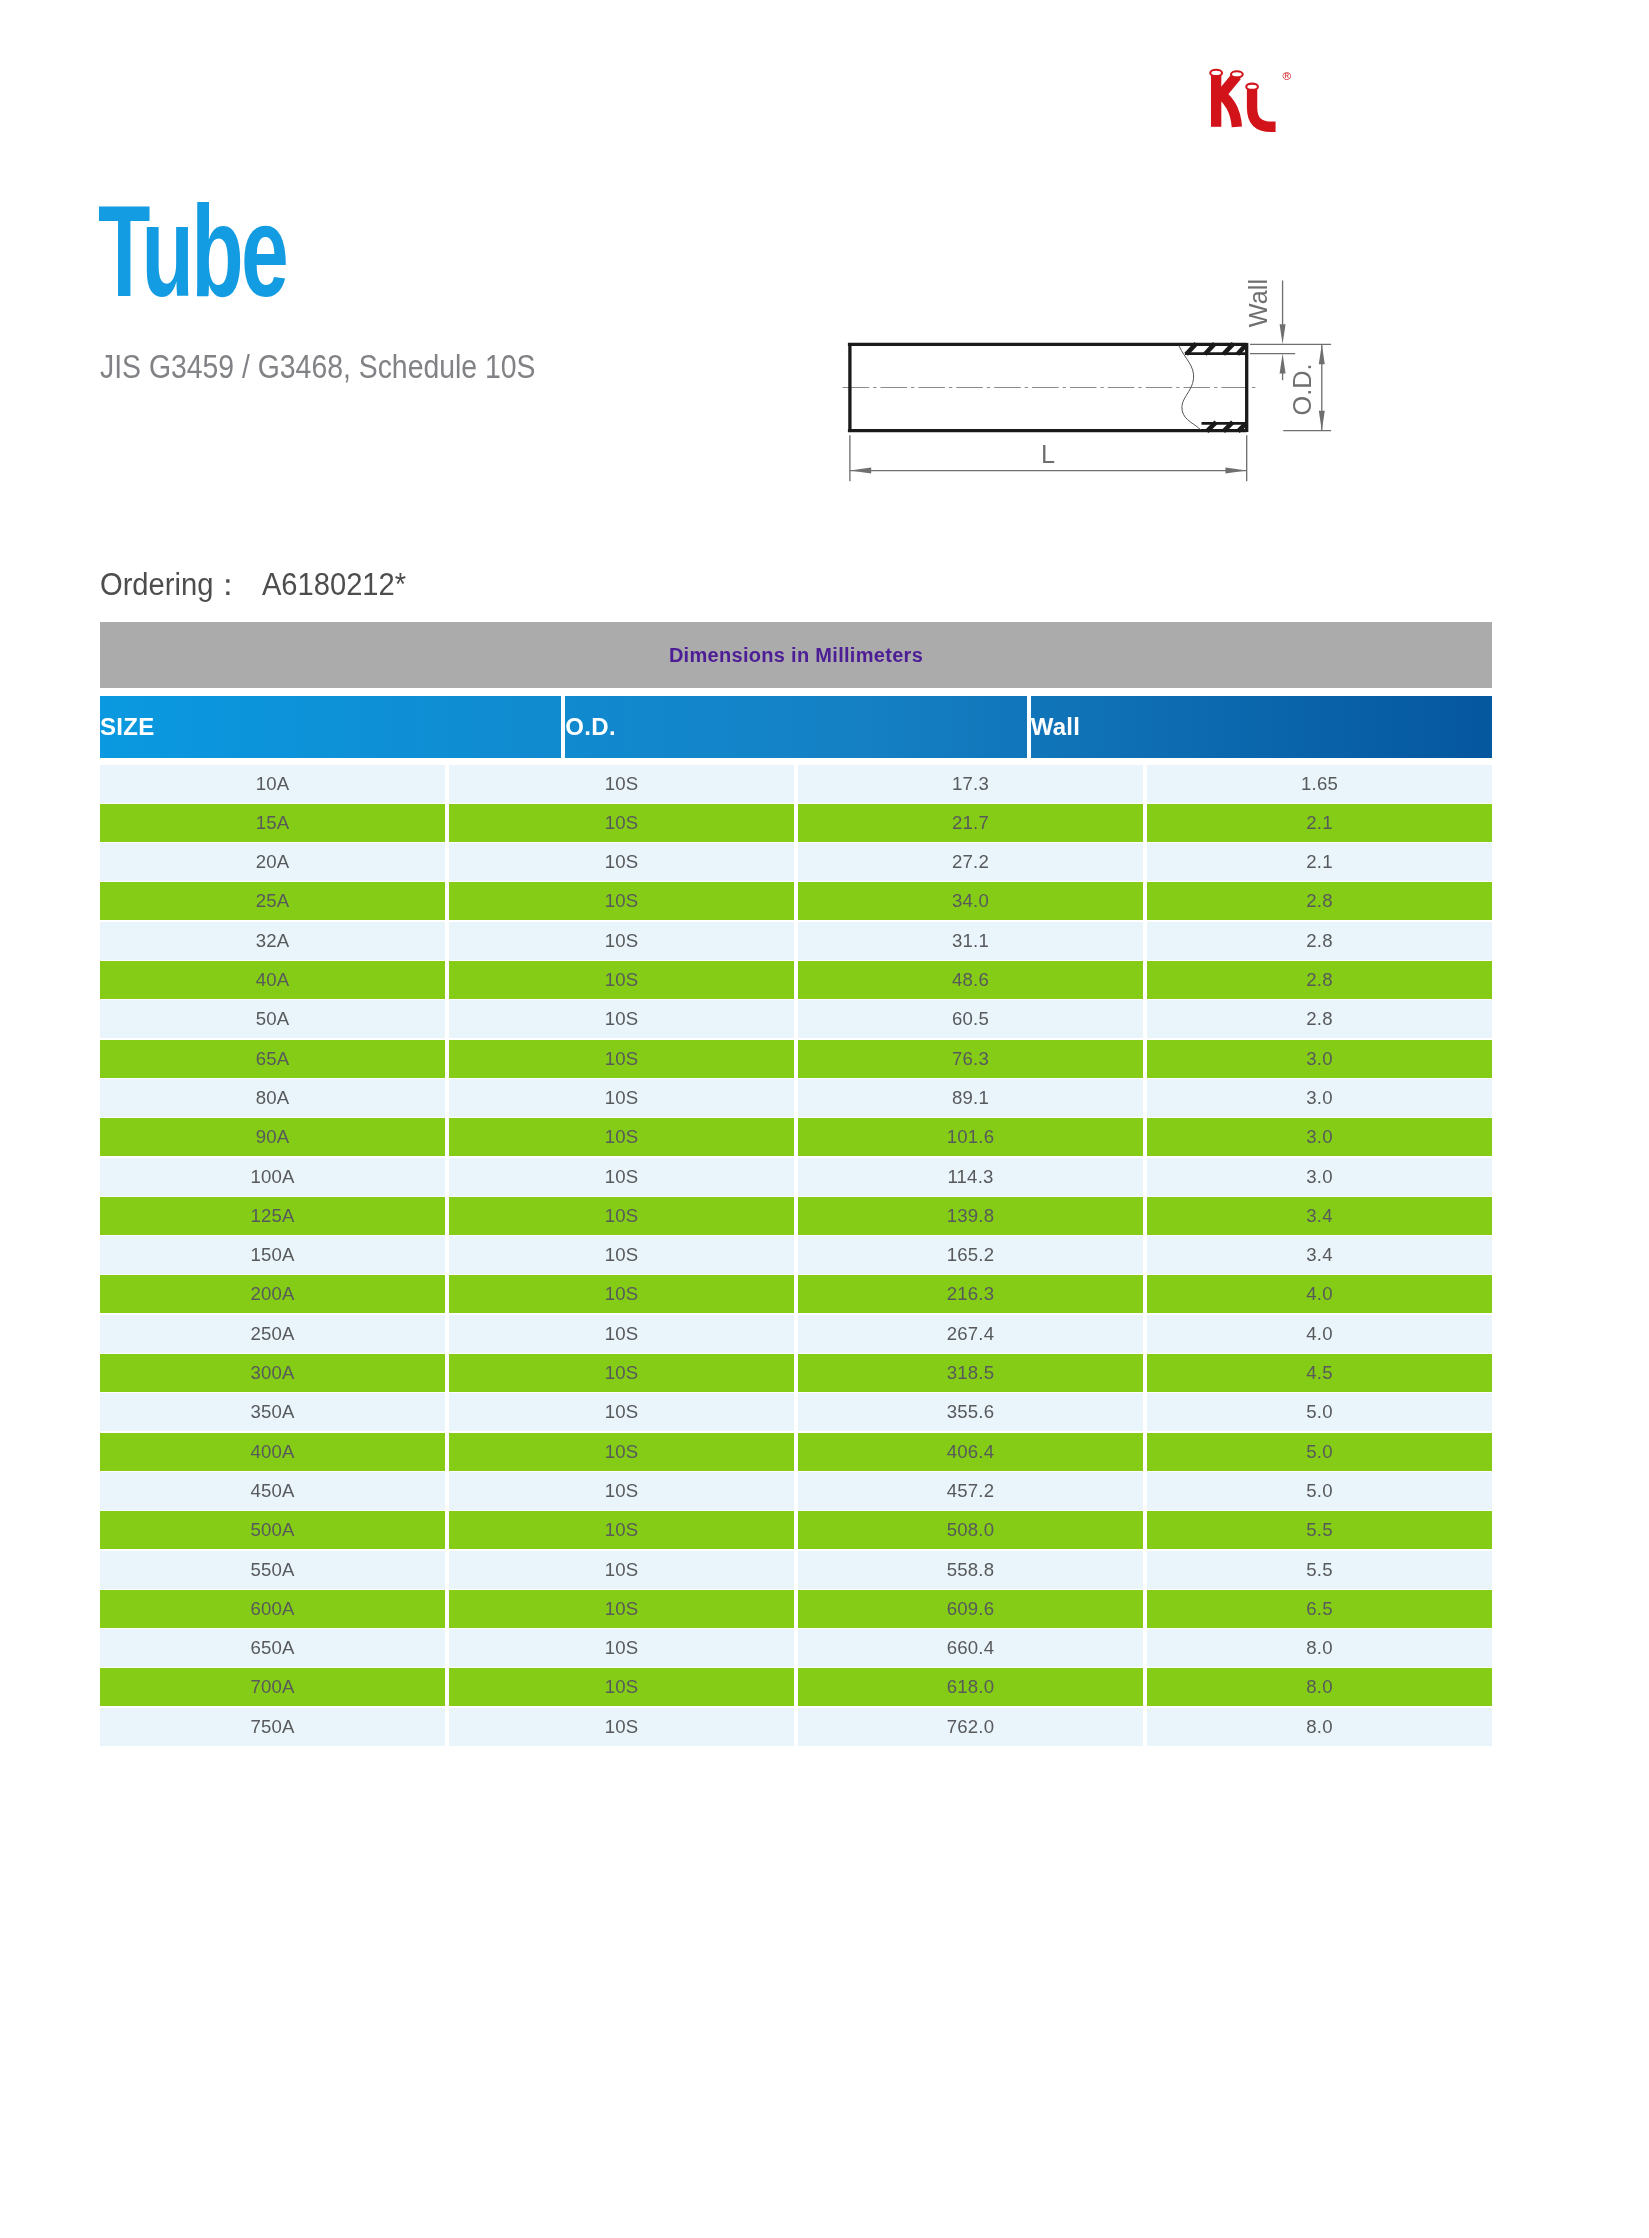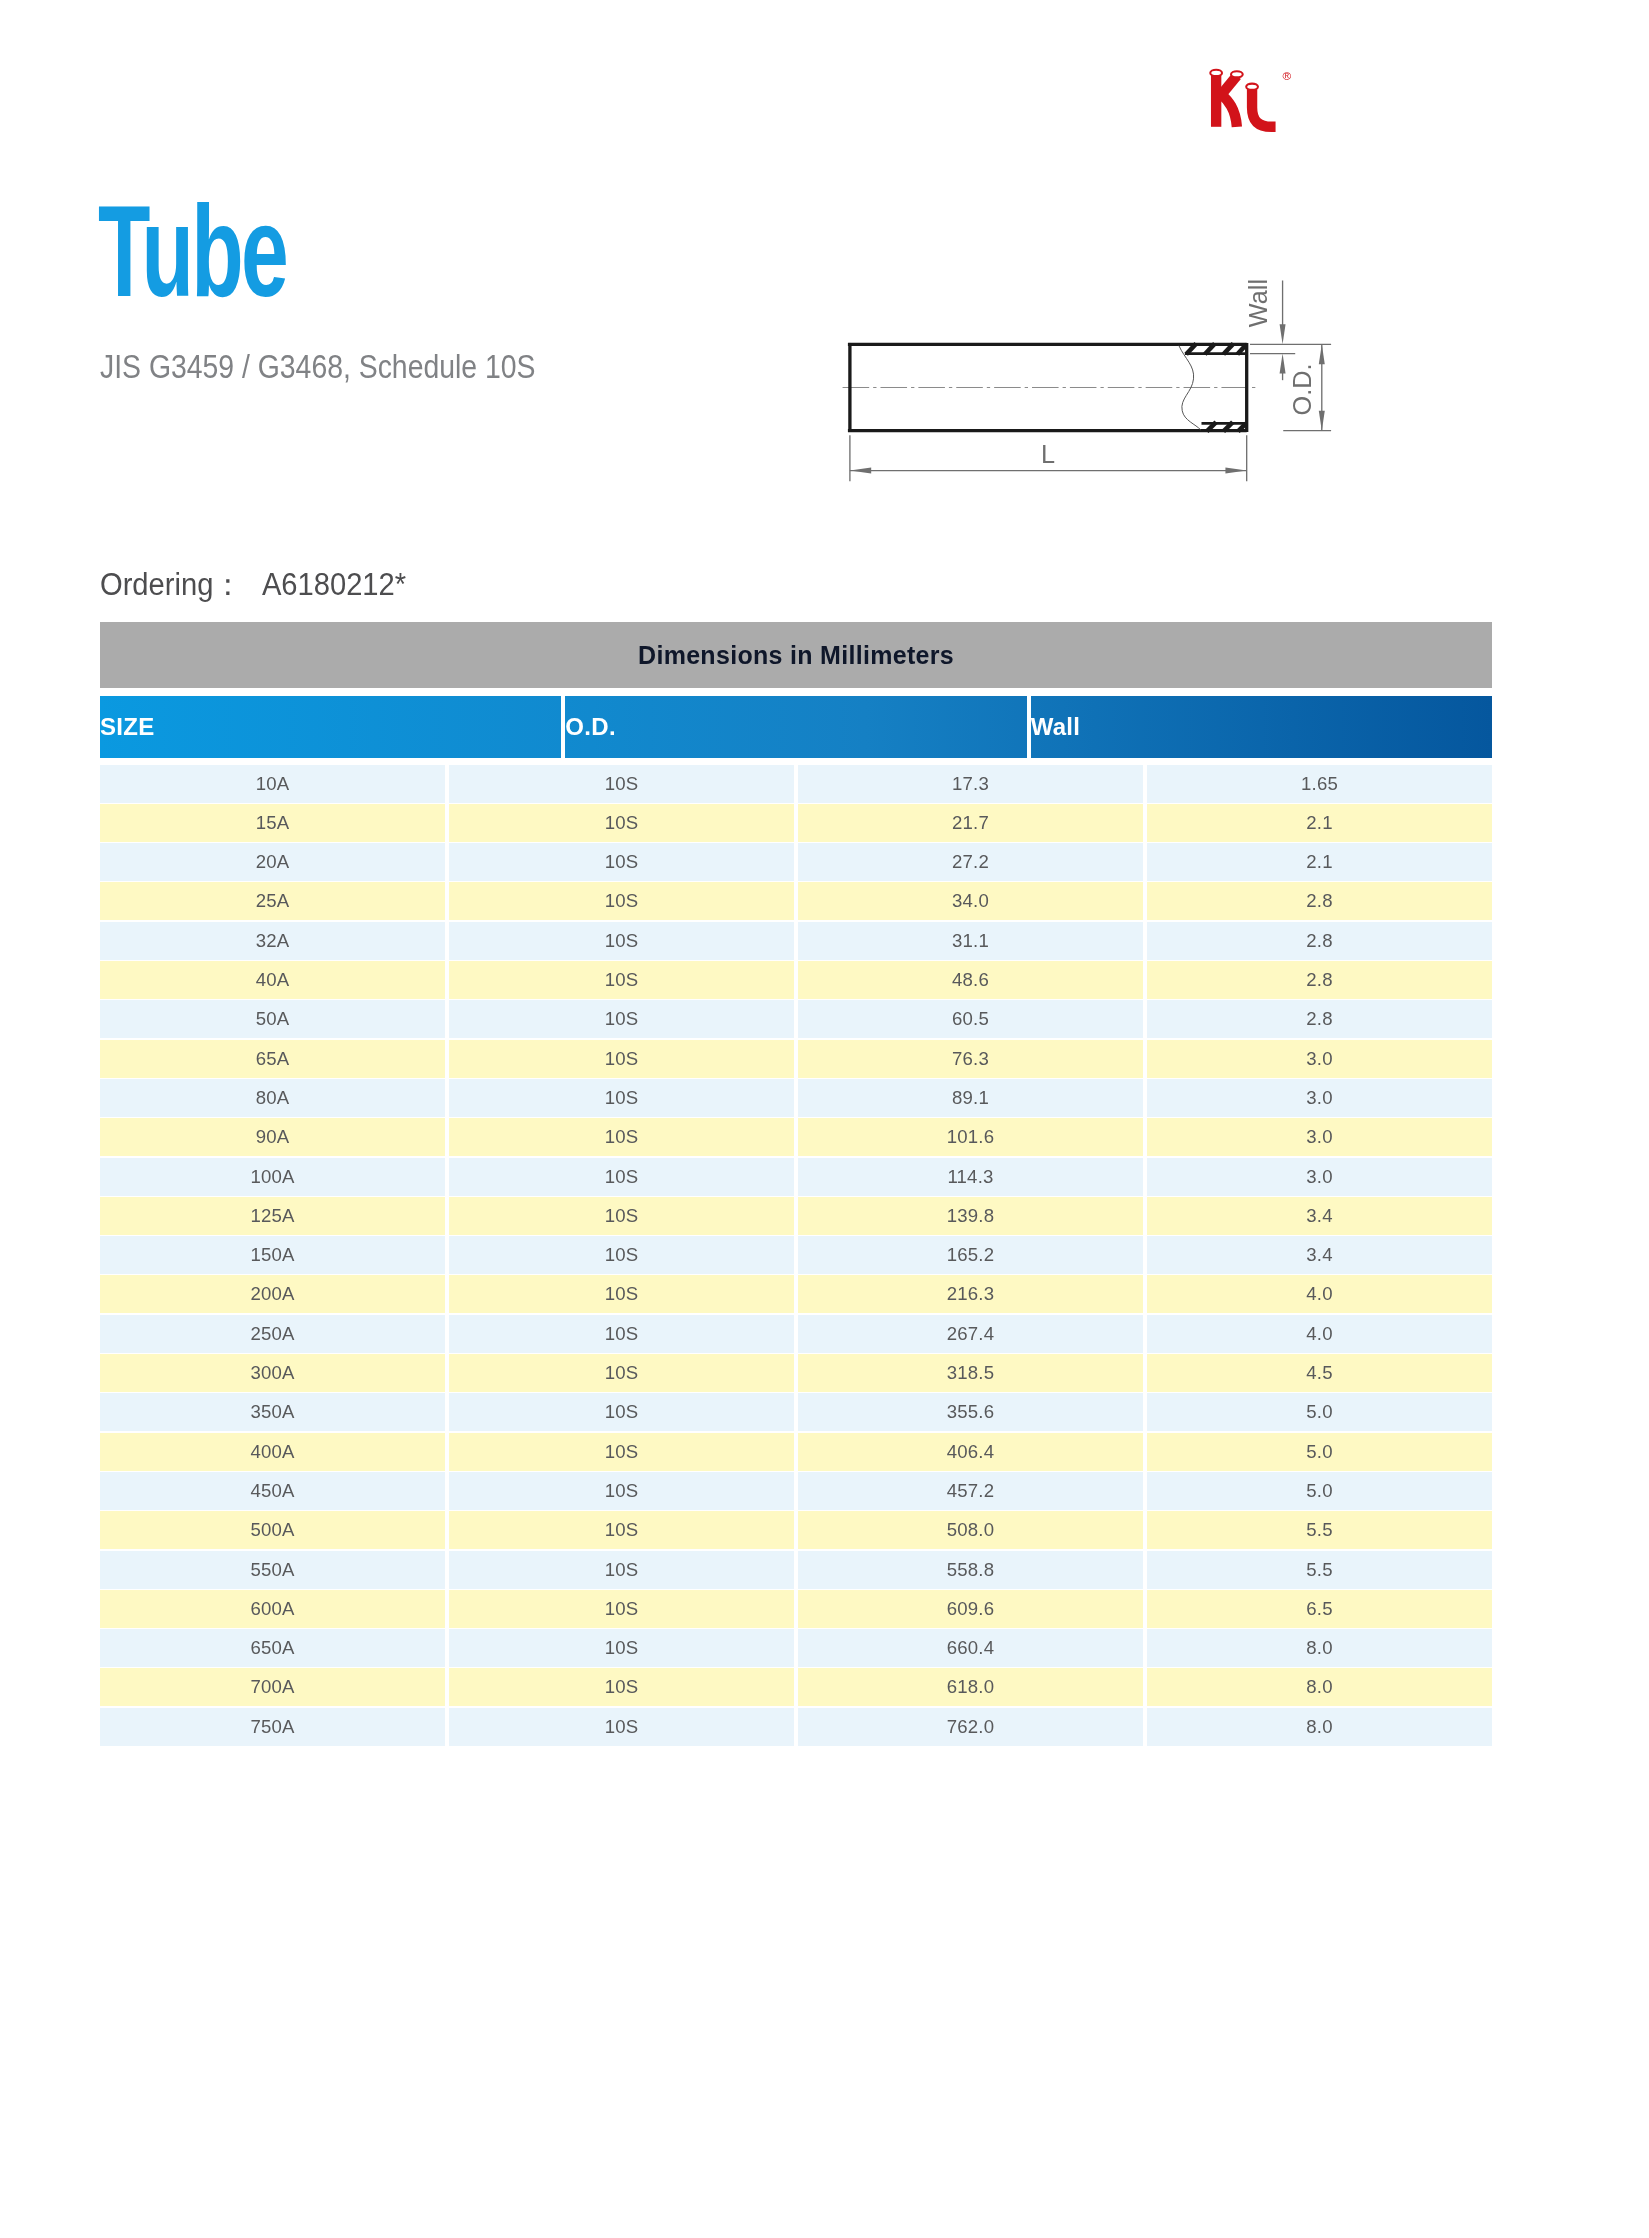--- a/index.html
+++ b/index.html
@@ -32,34 +32,34 @@
   .ordering{
     position:absolute;left:100px;top:564px;
     font-size:31px;color:#4D4D4F;white-space:nowrap;
     transform:scaleX(0.94);transform-origin:0 0;
   }
   .ordering .code{margin-left:12px;}
   
   .spec-table{position:absolute;left:100px;top:622px;width:1392px;}
   .caption{
     height:66px;line-height:66px;background:#ABABAB;
-    color:#0f172a;font-size:25px;font-weight:700;text-align:center;
+    color:#4c1d95;font-size:20px;font-weight:700;text-align:center;
     letter-spacing:0.3px;
   }
   .head-row{
     margin-top:8px;height:62px;display:flex;
     background:linear-gradient(90deg,#0A99E0 0%,#1580C4 55%,#05579E 100%);
   }
   .hcell{
     flex:1;line-height:62px;text-align:left;
     color:#ffffff;font-size:24px;font-weight:600;letter-spacing:0.3px;
   }
   .hcell + .hcell{border-left:4px solid #ffffff;}
   .tbody{margin-top:6.6px;}
-  .row{height:38px;margin-bottom:1.3px;display:flex;background:#fef9c3;}
+  .row{height:38px;margin-bottom:1.3px;display:flex;background:#84cc16;}
   .row.alt{background:#E9F4FB;justify-content:center;}
   .cell{
     flex:1;line-height:38px;text-align:center;
     color:#58595B;font-size:18.6px;letter-spacing:0.2px;
   }
   .cell + .cell{border-left:4px solid #ffffff;}
 </style>
 </head>
 <body>
 

